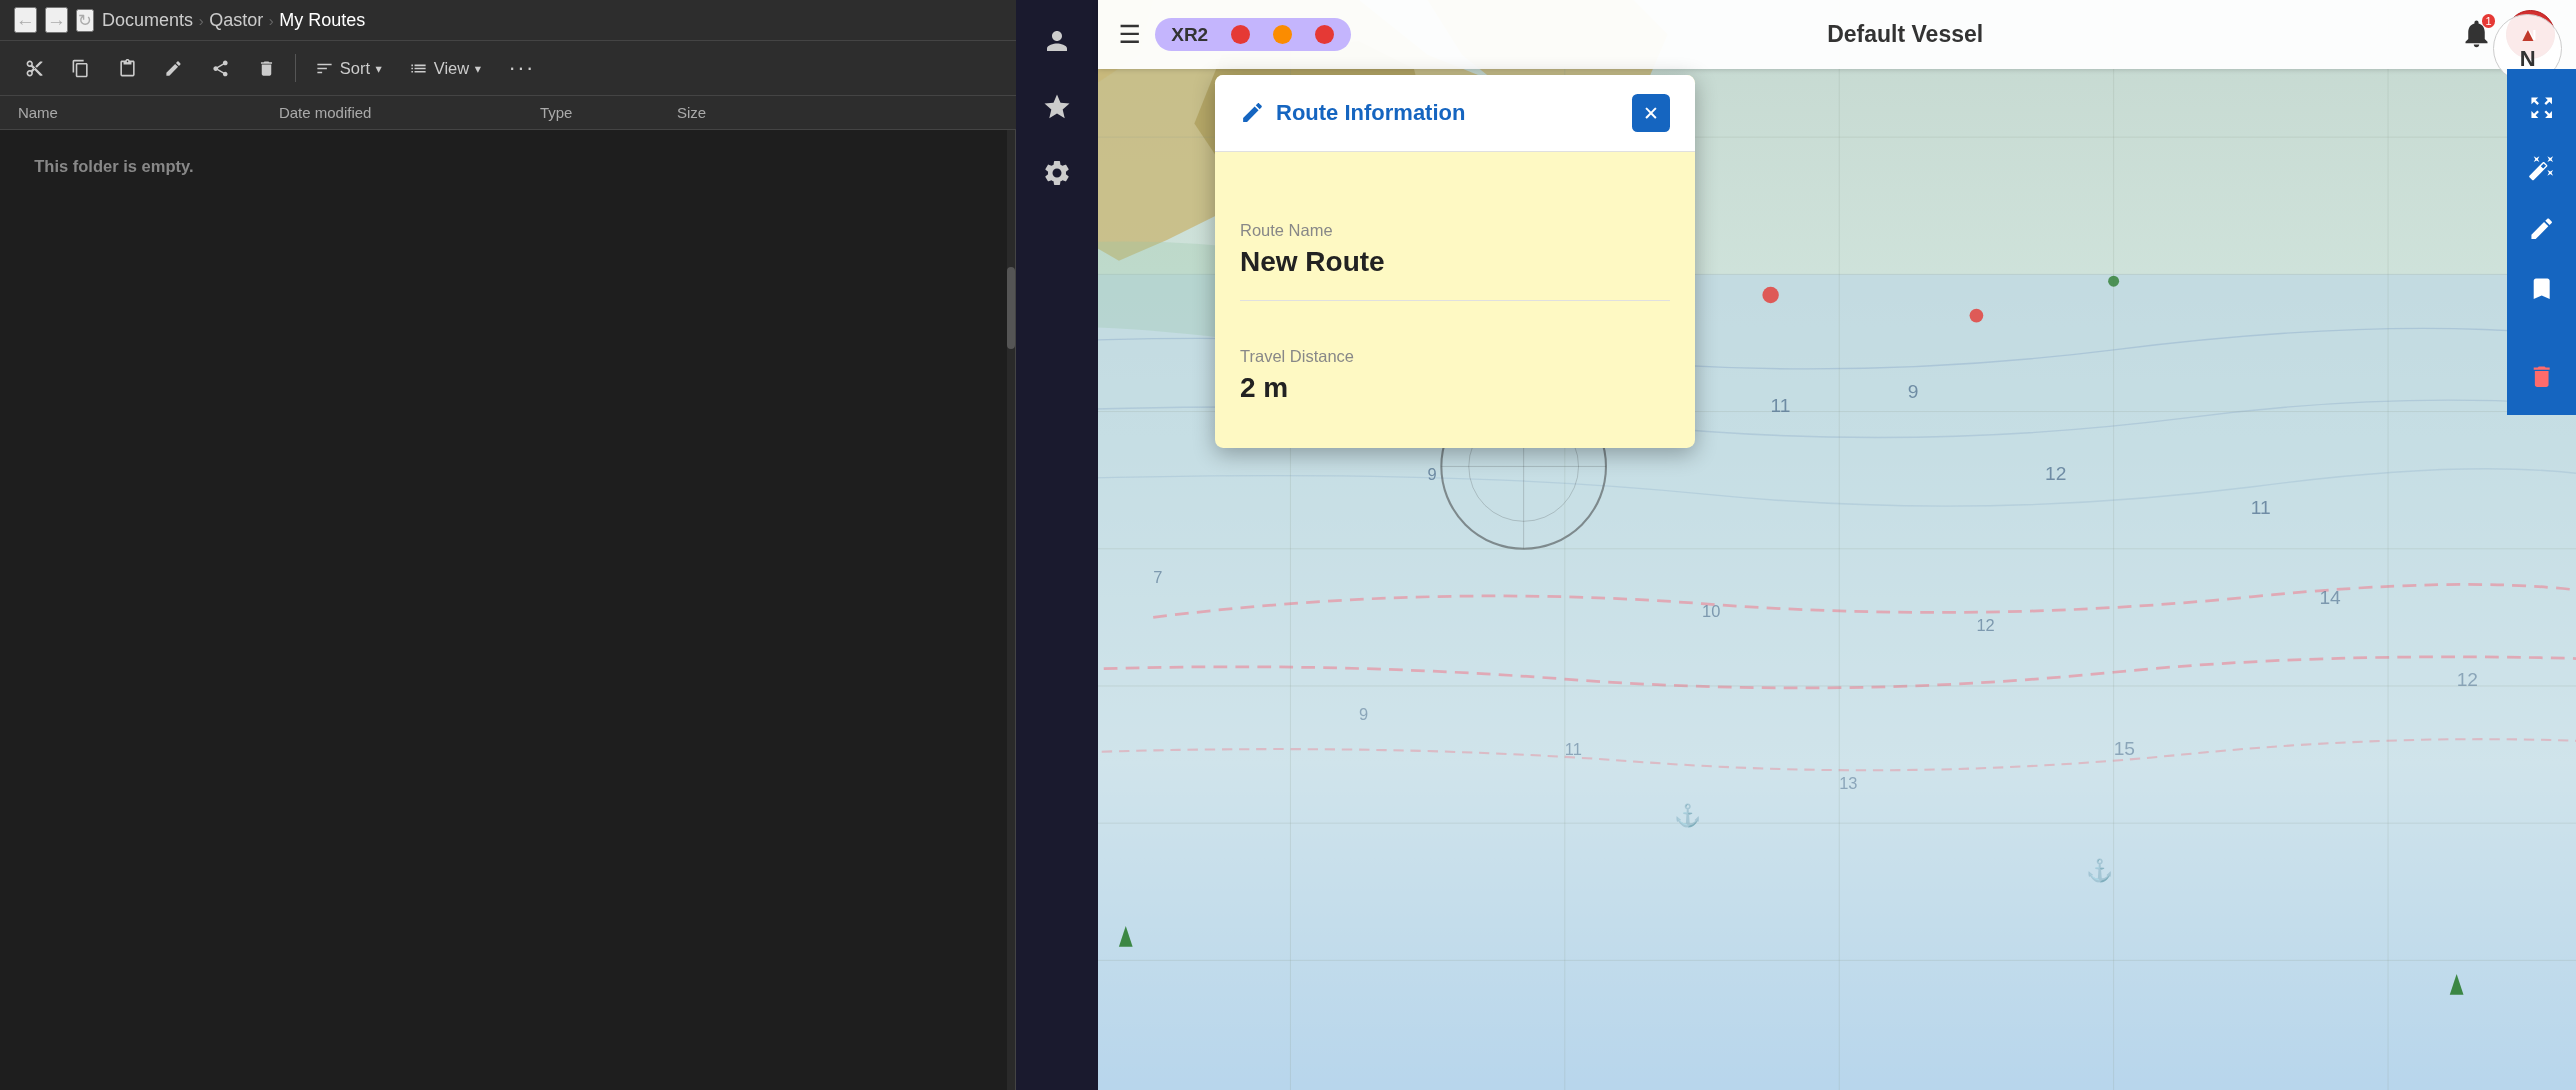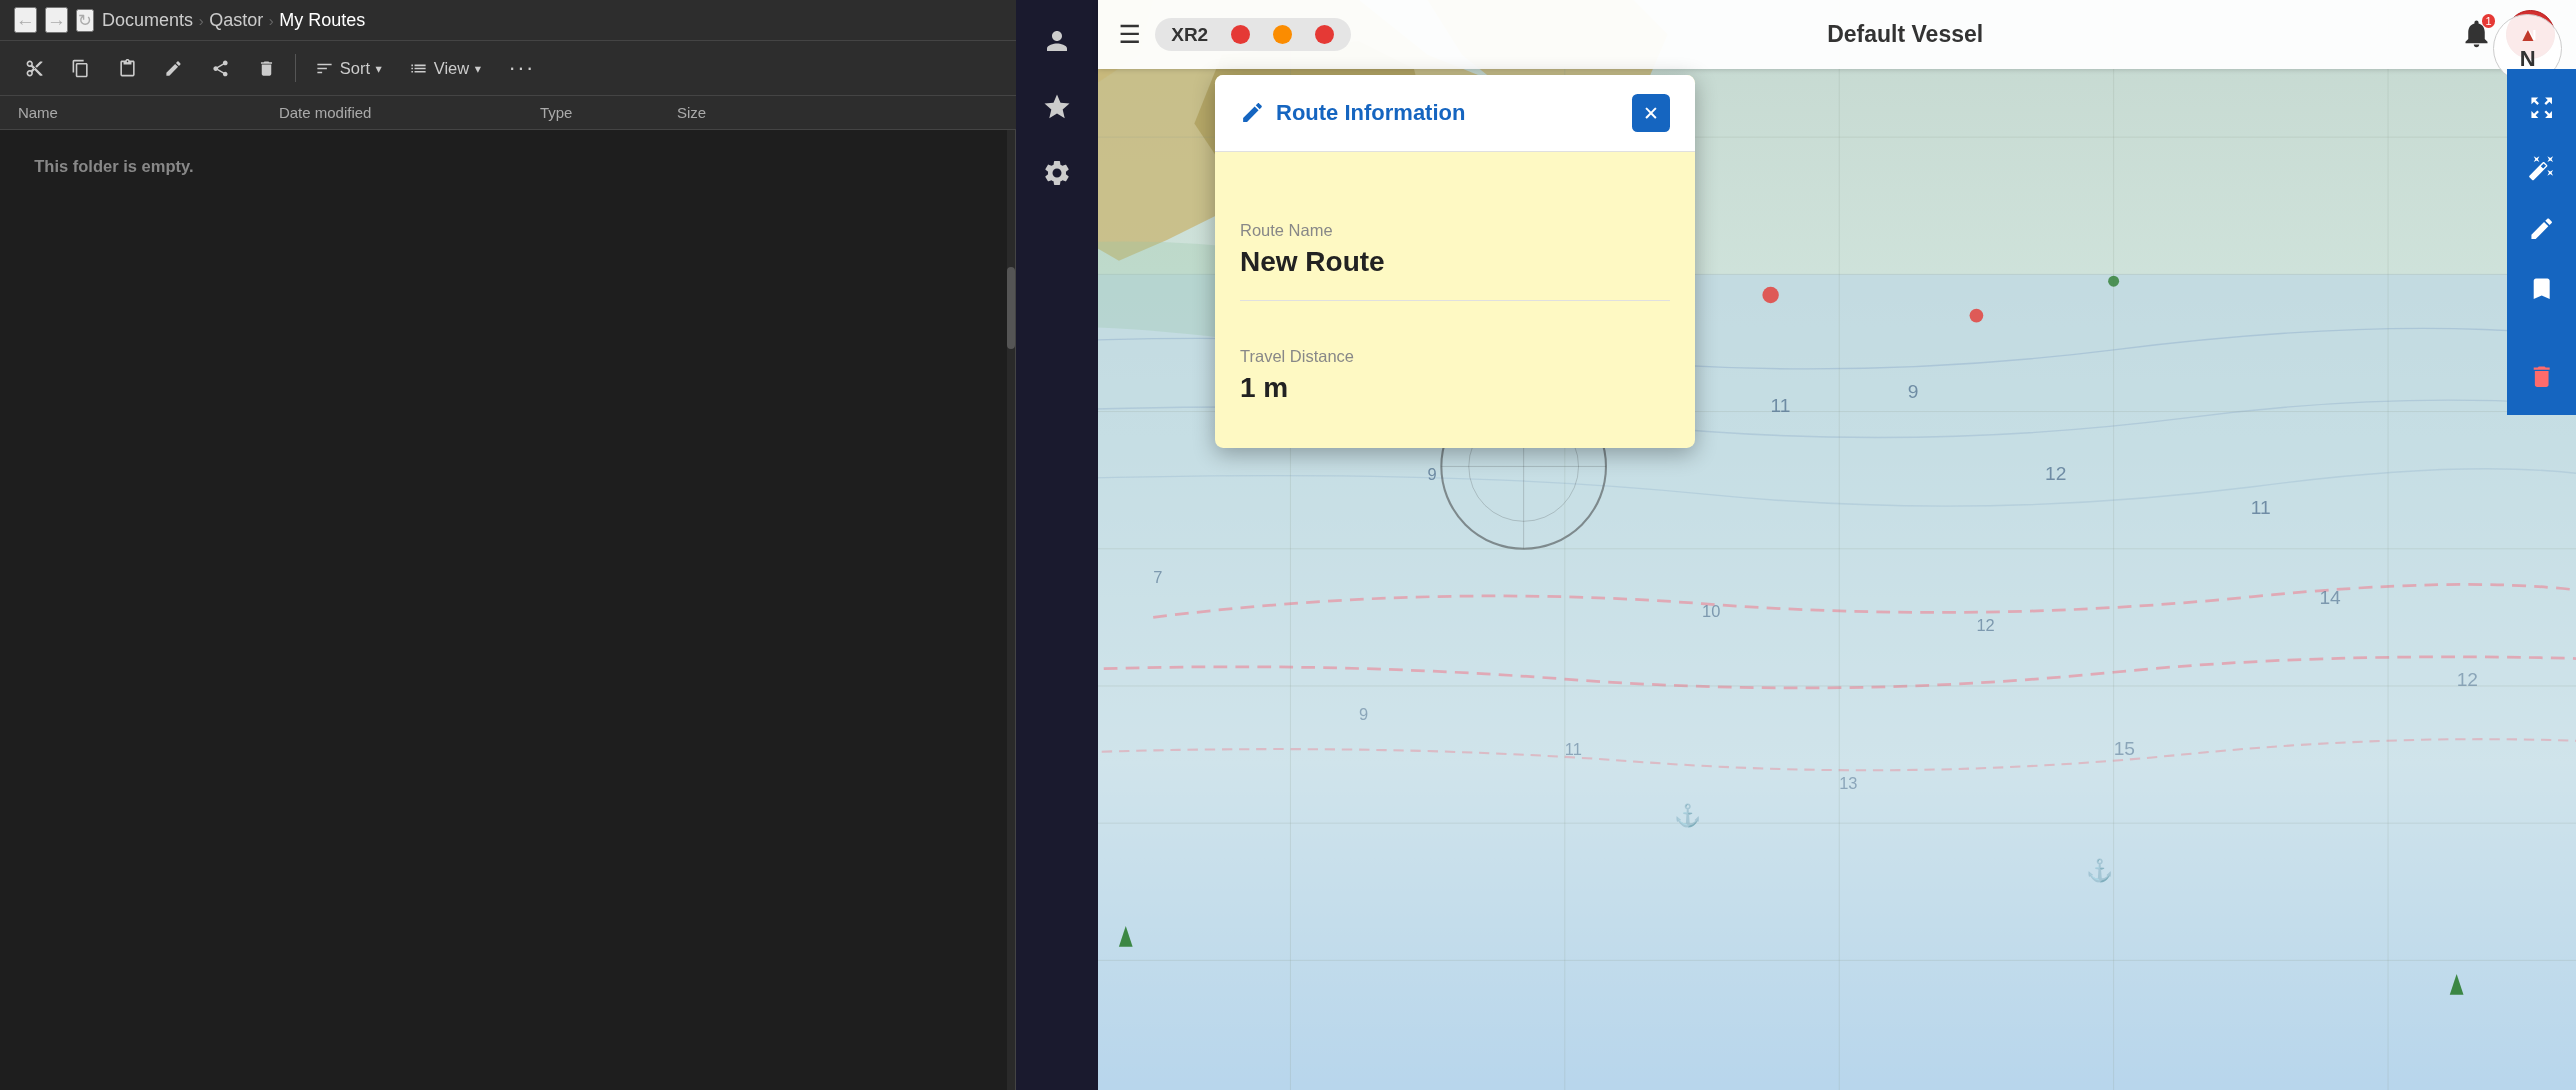--- a/index.html
+++ b/index.html
@@ -247,21 +247,21 @@
       display: flex;
       align-items: center;
       padding: 0 20.6px;
       gap: 13.7px;
       z-index: 10;
       box-shadow: 0 1.4px 5.5px rgba(0,0,0,0.2);
     }
     .menu-icon { cursor: pointer; color: #333; font-size: 25px; }
     .vessel-badge {
       display: flex; align-items: center;
-      background: #e5e5e5;
+      background: #c4b5fd;
       border-radius: 20.6px;
       padding: 5.5px 16.5px;
       gap: 23px;
     }
     .vessel-id { font-size: 19px; font-weight: bold; color: #333; }
     .status-dot { width: 19px; height: 19px; border-radius: 50%; }
     .dot-red { background: #e53935; }
     .dot-orange { background: #fb8c00; }
     .dot-red2 { background: #e53935; }
     .vessel-name { font-size: 23px; font-weight: bold; color: #333; flex: 1; text-align: center; }
@@ -621,18 +621,18 @@
         </svg>
       </div>
       <div class="route-info-title">Route Information</div>
       <button class="close-btn">✕</button>
     </div>
     <div class="route-info-body">
       <div class="field-label">Route Name</div>
       <div class="field-value">New Route</div>
       <div class="divider"></div>
       <div class="field-label">Travel Distance</div>
-      <div class="field-value">1 m</div>
+      <div class="field-value">2 m</div>
     </div>
   </div>
 
 </div>
 
 
 </body></html>

